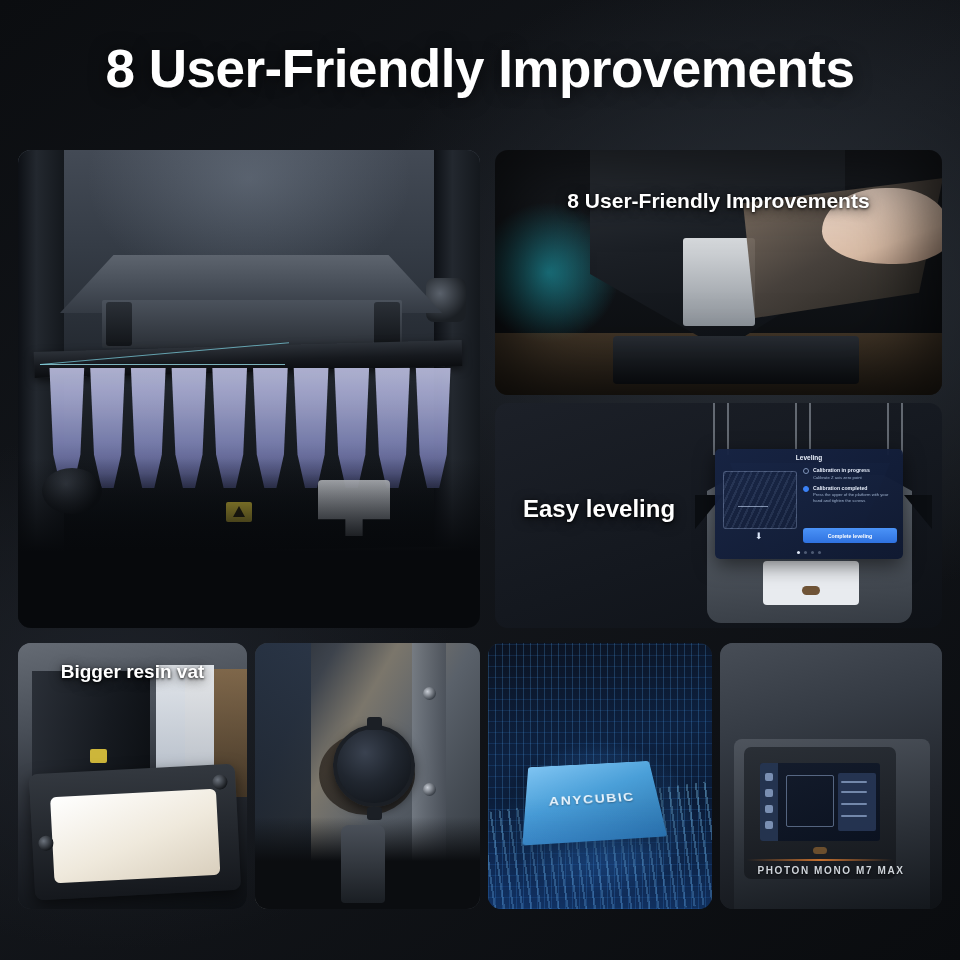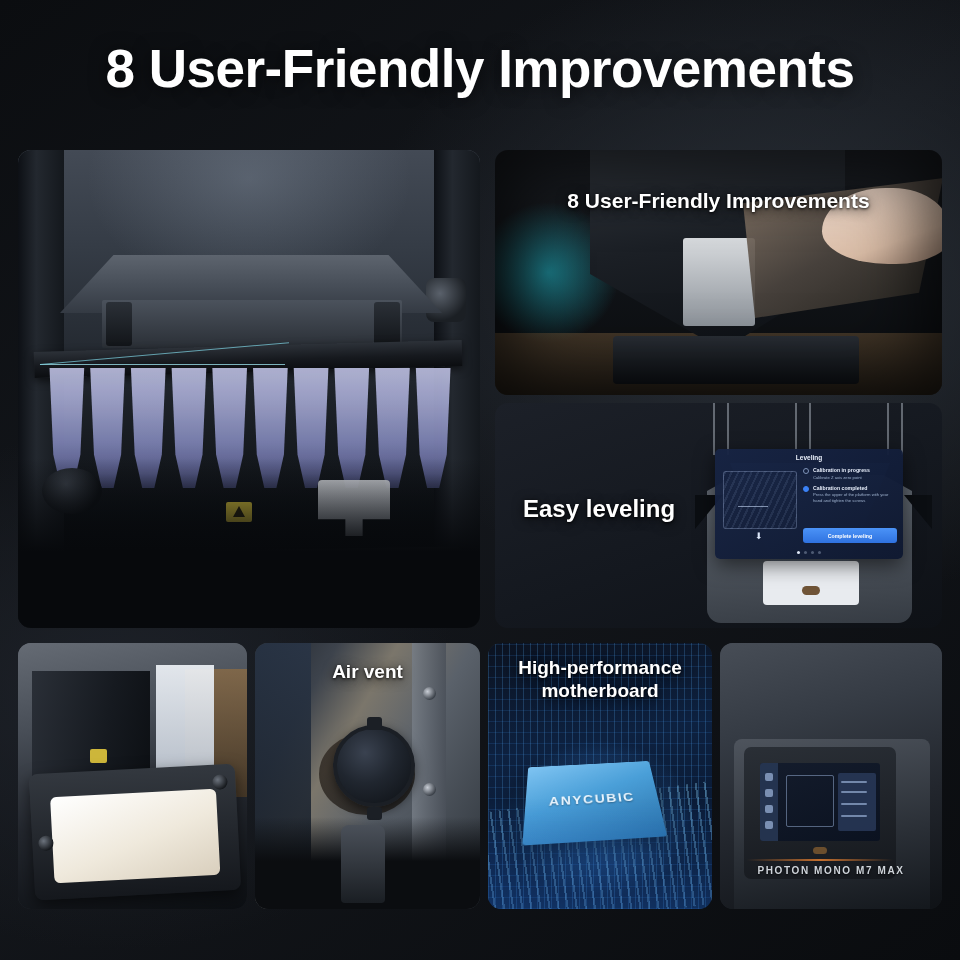--- a/index.html
+++ b/index.html
@@ -396,47 +396,45 @@
     <div class="p4-bg"></div>
     <div class="p4-wood"></div>
     <div class="p4-pillar"></div>
     <div class="p4-lightbox"></div>
     <div class="p4-warn"></div>
     <div class="p4-vat">
       <div class="p4-film"></div>
       <div class="p4-screw" style="left:6px; top:62px"></div>
       <div class="p4-screw" style="right:8px; top:10px"></div>
     </div>
+    <div class="panel-caption cap">Bigger resin vat</div>
   </div>
 
   <div class="panel" id="p5">
     <div class="p5-bg"></div>
     <div class="p5-glass"></div>
     <div class="p5-rail"></div>
     <div class="p5-bolt" style="top:44px"></div>
     <div class="p5-bolt" style="top:140px"></div>
     <div class="p5-vent-base"></div>
     <div class="p5-vent"></div>
     <div class="p5-vent-tab" style="left:112px; top:74px"></div>
     <div class="p5-vent-tab" style="left:112px; top:164px"></div>
     <div class="p5-dark"></div>
     <div class="p5-bottle"></div>
-    <div class="panel-caption cap">Air vent</div>
   </div>
 
   <div class="panel" id="p6">
     <div class="p6-bg"></div>
     <div class="p6-traces"></div>
     <div class="p6-traces2"></div>
     <div class="p6-chip">
       <div class="p6-chiptext">ANYCUBIC</div>
     </div>
     <div class="p6-glow"></div>
-    <div class="panel-caption cap">High-performance
-motherboard</div>
   </div>
 
   <div class="panel" id="p7">
     <div class="p7-bg"></div>
     <div class="p7-body"></div>
     <div class="p7-panel"></div>
     <div class="p7-screen">
       <div class="p7-sidebar">
         <div class="p7-sideicon" style="top:10px"></div>
         <div class="p7-sideicon" style="top:26px"></div>

